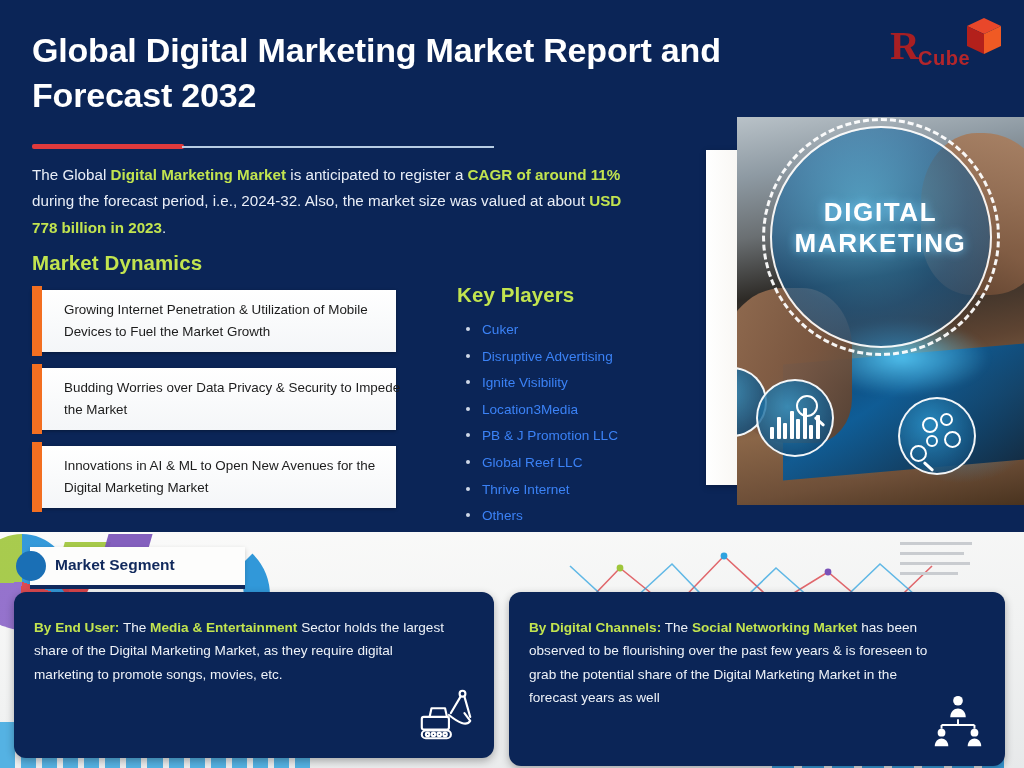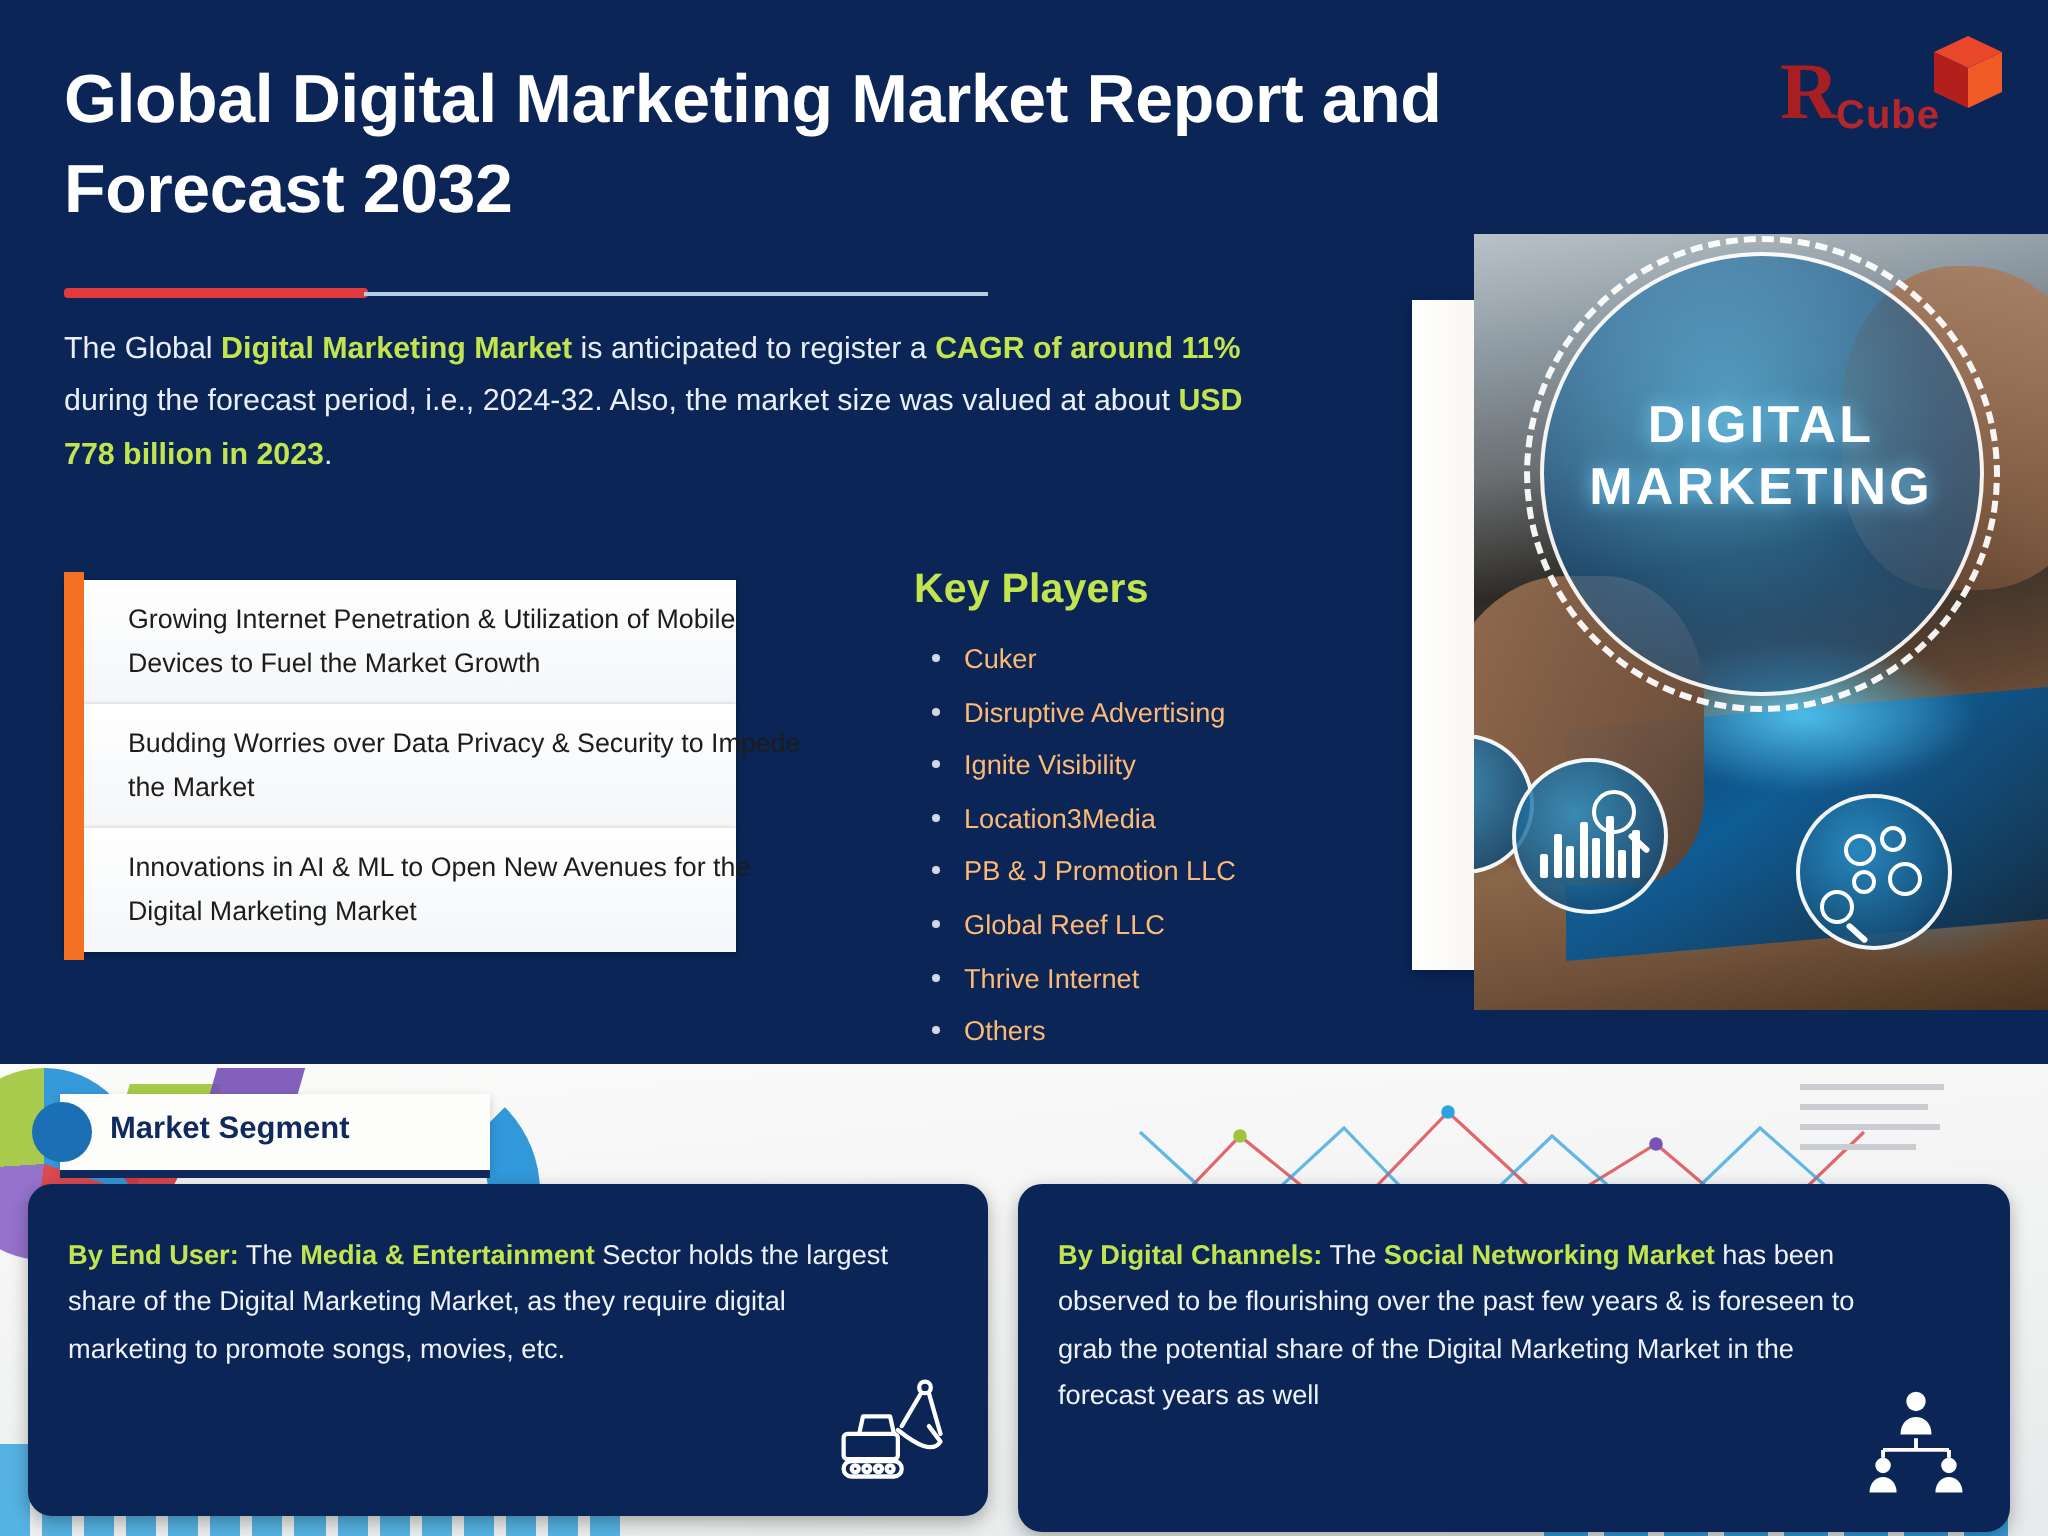--- a/index.html
+++ b/index.html
@@ -58,38 +58,38 @@
   .sec-head{
     position:absolute; color:#c2e44f; font-size:20.5px; font-weight:bold;
     letter-spacing:.1px;
   }
   #md-head{ left:32px; top:251px; }
   #kp-head{ left:457px; top:283px; }
 
   
   .dyn-wrap{ position:absolute; left:32px; top:290px; width:400px; }
   .dyn-card{
-    position:relative; width:336px; height:62px;
+    position:relative; width:364px; height:62px;
     background:linear-gradient(180deg,#ffffff 0%,#f4f6f8 100%);
-    margin-bottom:0;
+    margin-bottom:16px;
     box-shadow:0 1px 3px rgba(0,0,0,.35);
   }
   .dyn-bar{
     position:absolute; left:0; top:-4px; width:10px; height:70px;
     background:#f36f21;
   }
   .dyn-txt{
     position:absolute; left:32px; top:9px; width:352px;
     color:#1c1c1c; font-size:13.4px; line-height:1.62;
   }
 
   
   .kp-list{ position:absolute; left:462px; top:323px; width:230px; }
   .kp-item{
-    position:relative; color:#fdba74; font-size:13.6px;
+    position:relative; color:#3b82f6; font-size:13.6px;
     line-height:1; padding-left:20px; margin-bottom:13px;
   }
   .kp-item::before{
     content:""; position:absolute; left:4px; top:4px;
     width:4px; height:4px; border-radius:50%; background:#cfd8e8;
   }
 
   
   .white-strip{
     position:absolute; left:706px; top:150px; width:40px; height:335px;
@@ -263,20 +263,21 @@
 
     <div class="divider">
       <div class="red"></div>
       <div class="thin"></div>
     </div>
 
     <div class="intro">
       <span>The Global </span><span class="hl">Digital Marketing Market</span><span> is anticipated to register a </span><span class="hl">CAGR of around 11%</span><span> during the forecast period, i.e., 2024-32. Also, the market size was valued at about </span><span class="hl">USD 778 billion in 2023</span><span>.</span>
     </div>
 
+    <div class="sec-head" id="md-head">Market Dynamics</div>
 
     <div class="dyn-wrap">
       <div class="dyn-card">
         <div class="dyn-bar"></div>
         <div class="dyn-txt">Growing Internet Penetration &amp; Utilization of Mobile Devices to Fuel the Market Growth</div>
       </div>
       <div class="dyn-card">
         <div class="dyn-bar"></div>
         <div class="dyn-txt">Budding Worries over Data Privacy &amp; Security to Impede the Market</div>
       </div>

